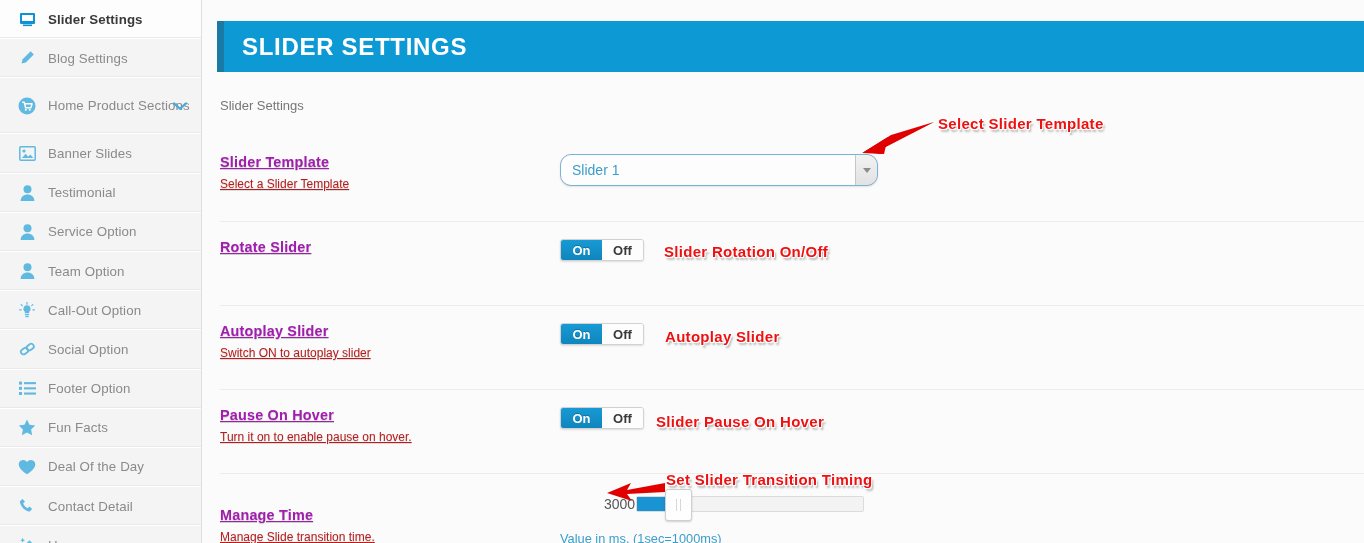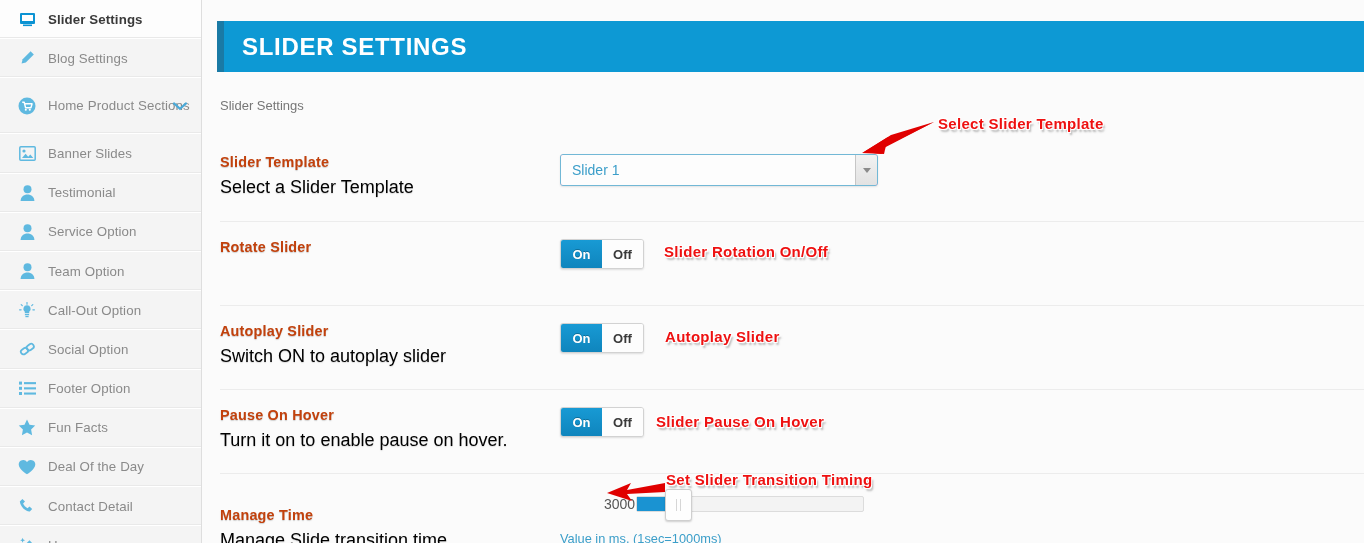--- a/index.html
+++ b/index.html
@@ -80,39 +80,41 @@
     position: relative;
     margin-left: 18px;
     border-top: 1px solid #ececec;
     min-height: 84px;
     display: flex;
     padding-top: 17px;
   }
   .row.first { border-top: none; margin-top: 24px; }
   .row-left { width: 340px; flex: 0 0 340px; }
   .row-title {
-    color: #c2410c;
+    color: #a21caf;
     font-size: 14.4px;
     font-weight: bold;
     text-shadow: 0 1px 1px rgba(170,170,170,.55);
     letter-spacing: .2px;
+    text-decoration: underline;
   }
   .row-desc {
     margin-top: 7px;
-    font-size: 18px;
-    color: #000000;
+    font-size: 12px;
+    color: #b91c1c;
     text-shadow: 0 1px 1px rgba(190,190,190,.5);
+    text-decoration: underline;
   }
   .row-right { flex: 1 1 auto; position: relative; }
 
   
   .sel-wrap {
     width: 318px; height: 32px;
     border: 1px solid #72b8d6;
-    border-radius: 3px;
+    border-radius: 11px;
     background: #f9a8d4;
     display: flex; align-items: stretch;
     box-shadow: 0 1px 2px rgba(0,0,0,.10);
     overflow: hidden;
   }
   .sel-val {
     flex: 1 1 auto;
     display: flex; align-items: center;
     padding-left: 11px;
     font-size: 14px;
@@ -128,21 +130,21 @@
   .sel-btn i {
     width: 0; height: 0;
     border-left: 4px solid transparent;
     border-right: 4px solid transparent;
     border-top: 5px solid #8b8b8b;
     display: block;
   }
 
   
   .toggle {
-    width: 84px; height: 30px;
+    width: 84px; height: 22px;
     display: flex;
     border: 1px solid #d2d2d2;
     border-radius: 3px;
     overflow: hidden;
     background: #fff;
     box-shadow: 0 1px 2px rgba(0,0,0,.12);
   }
   .toggle .on, .toggle .off {
     flex: 1 1 50%;
     display: flex; align-items: center; justify-content: center;

